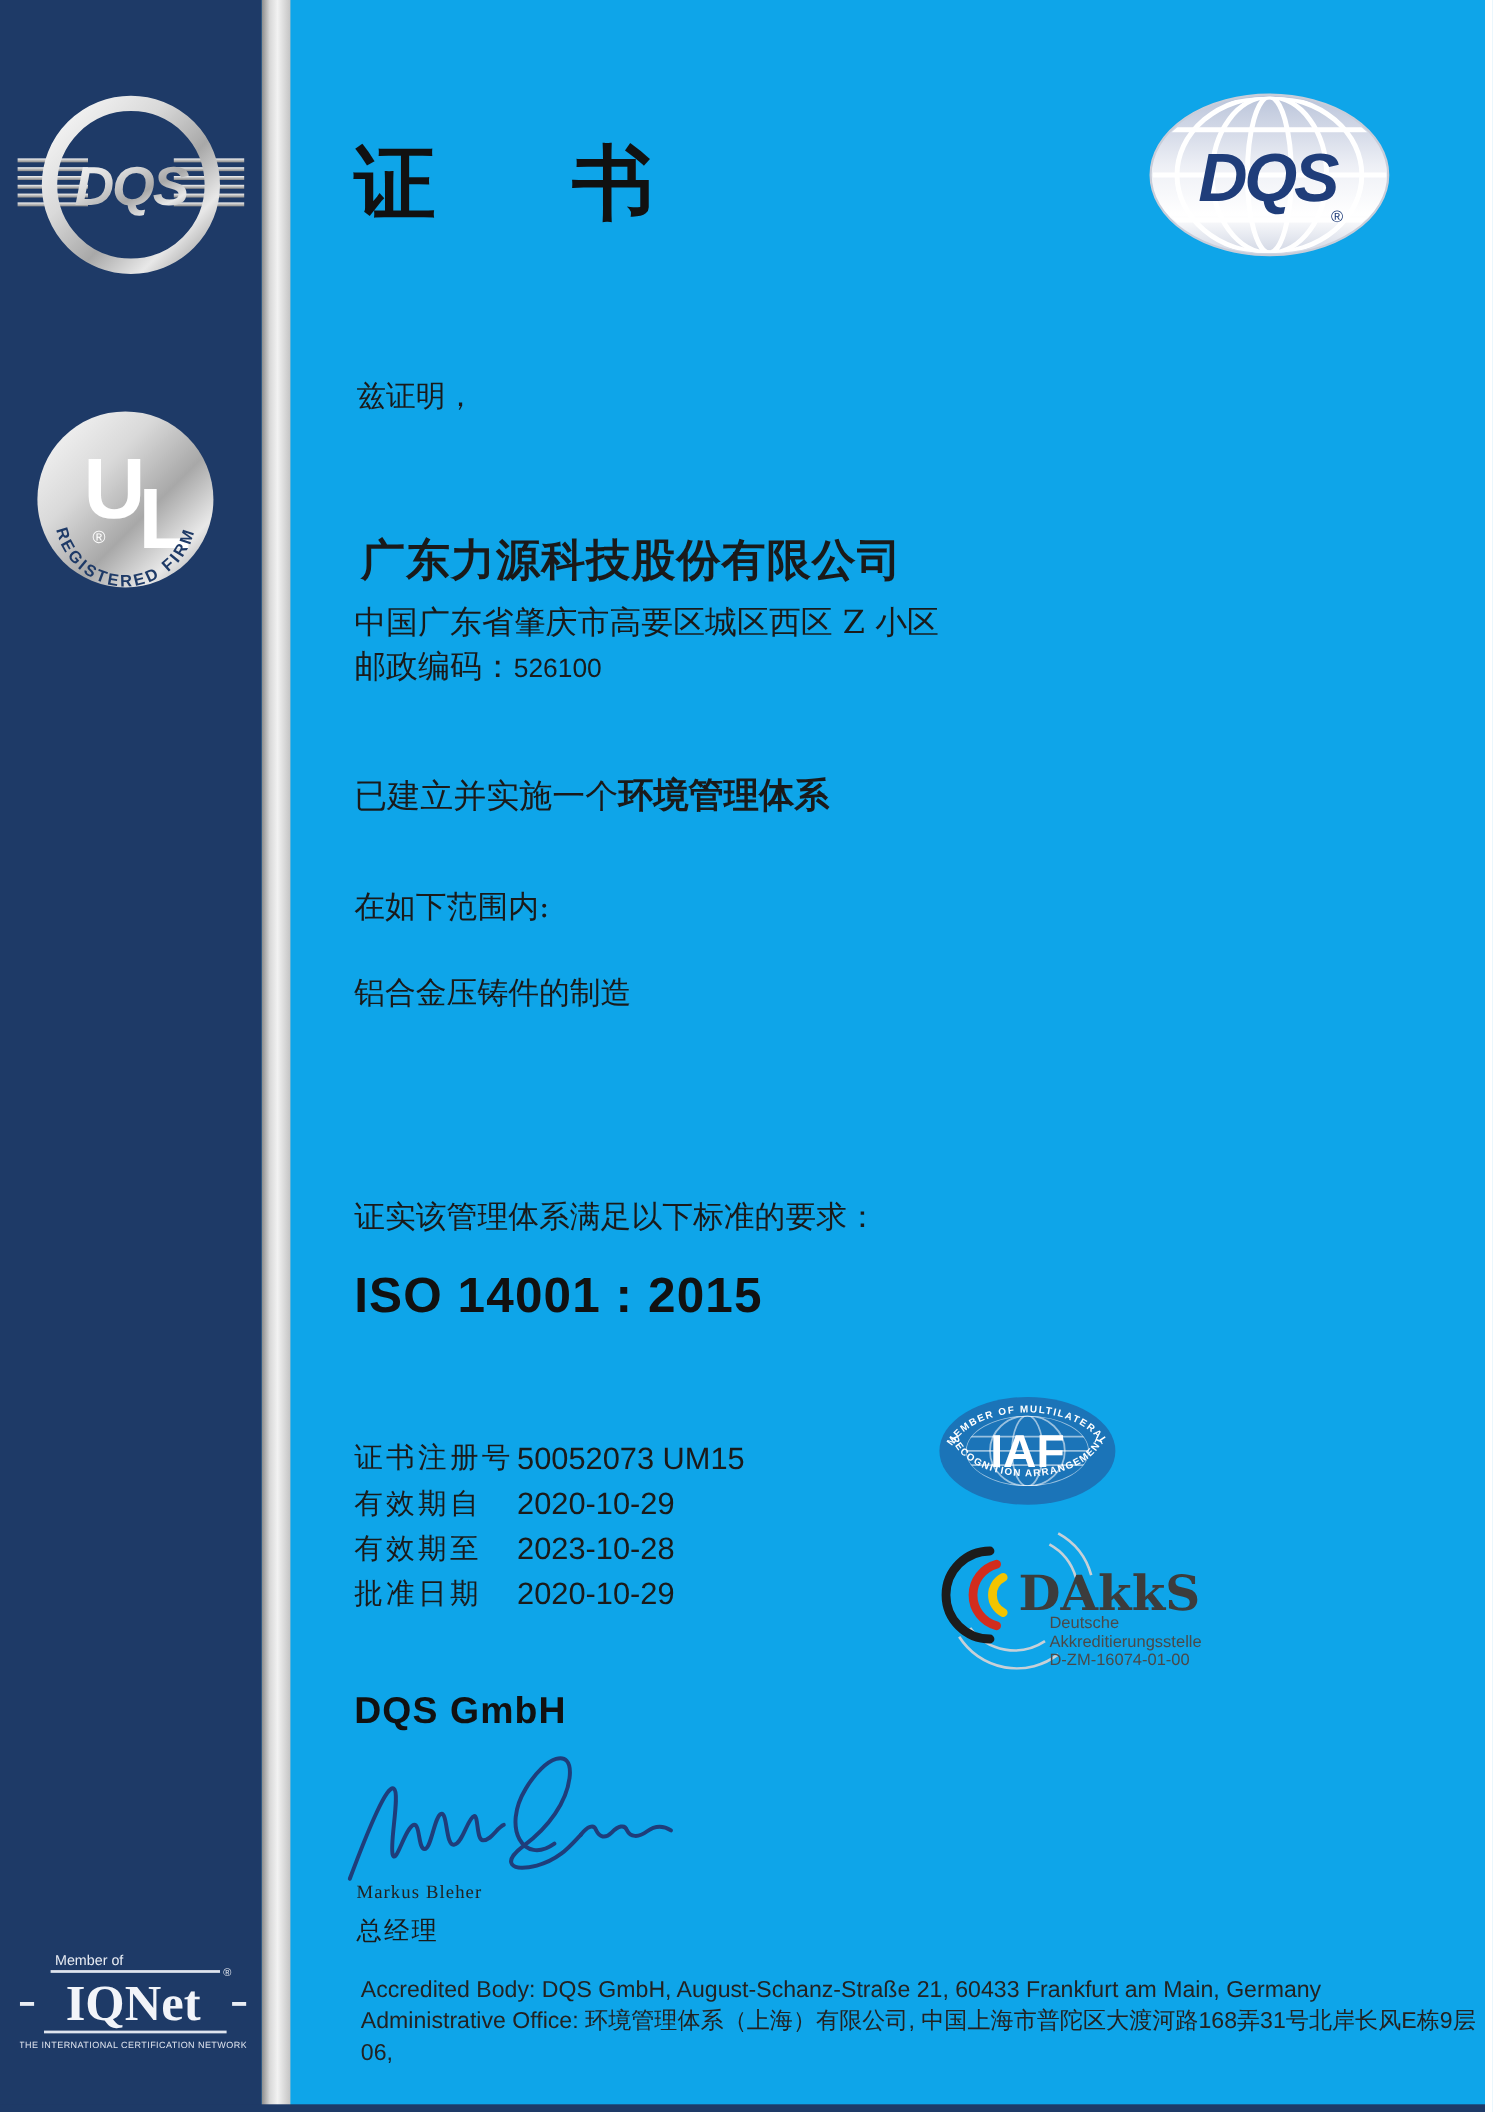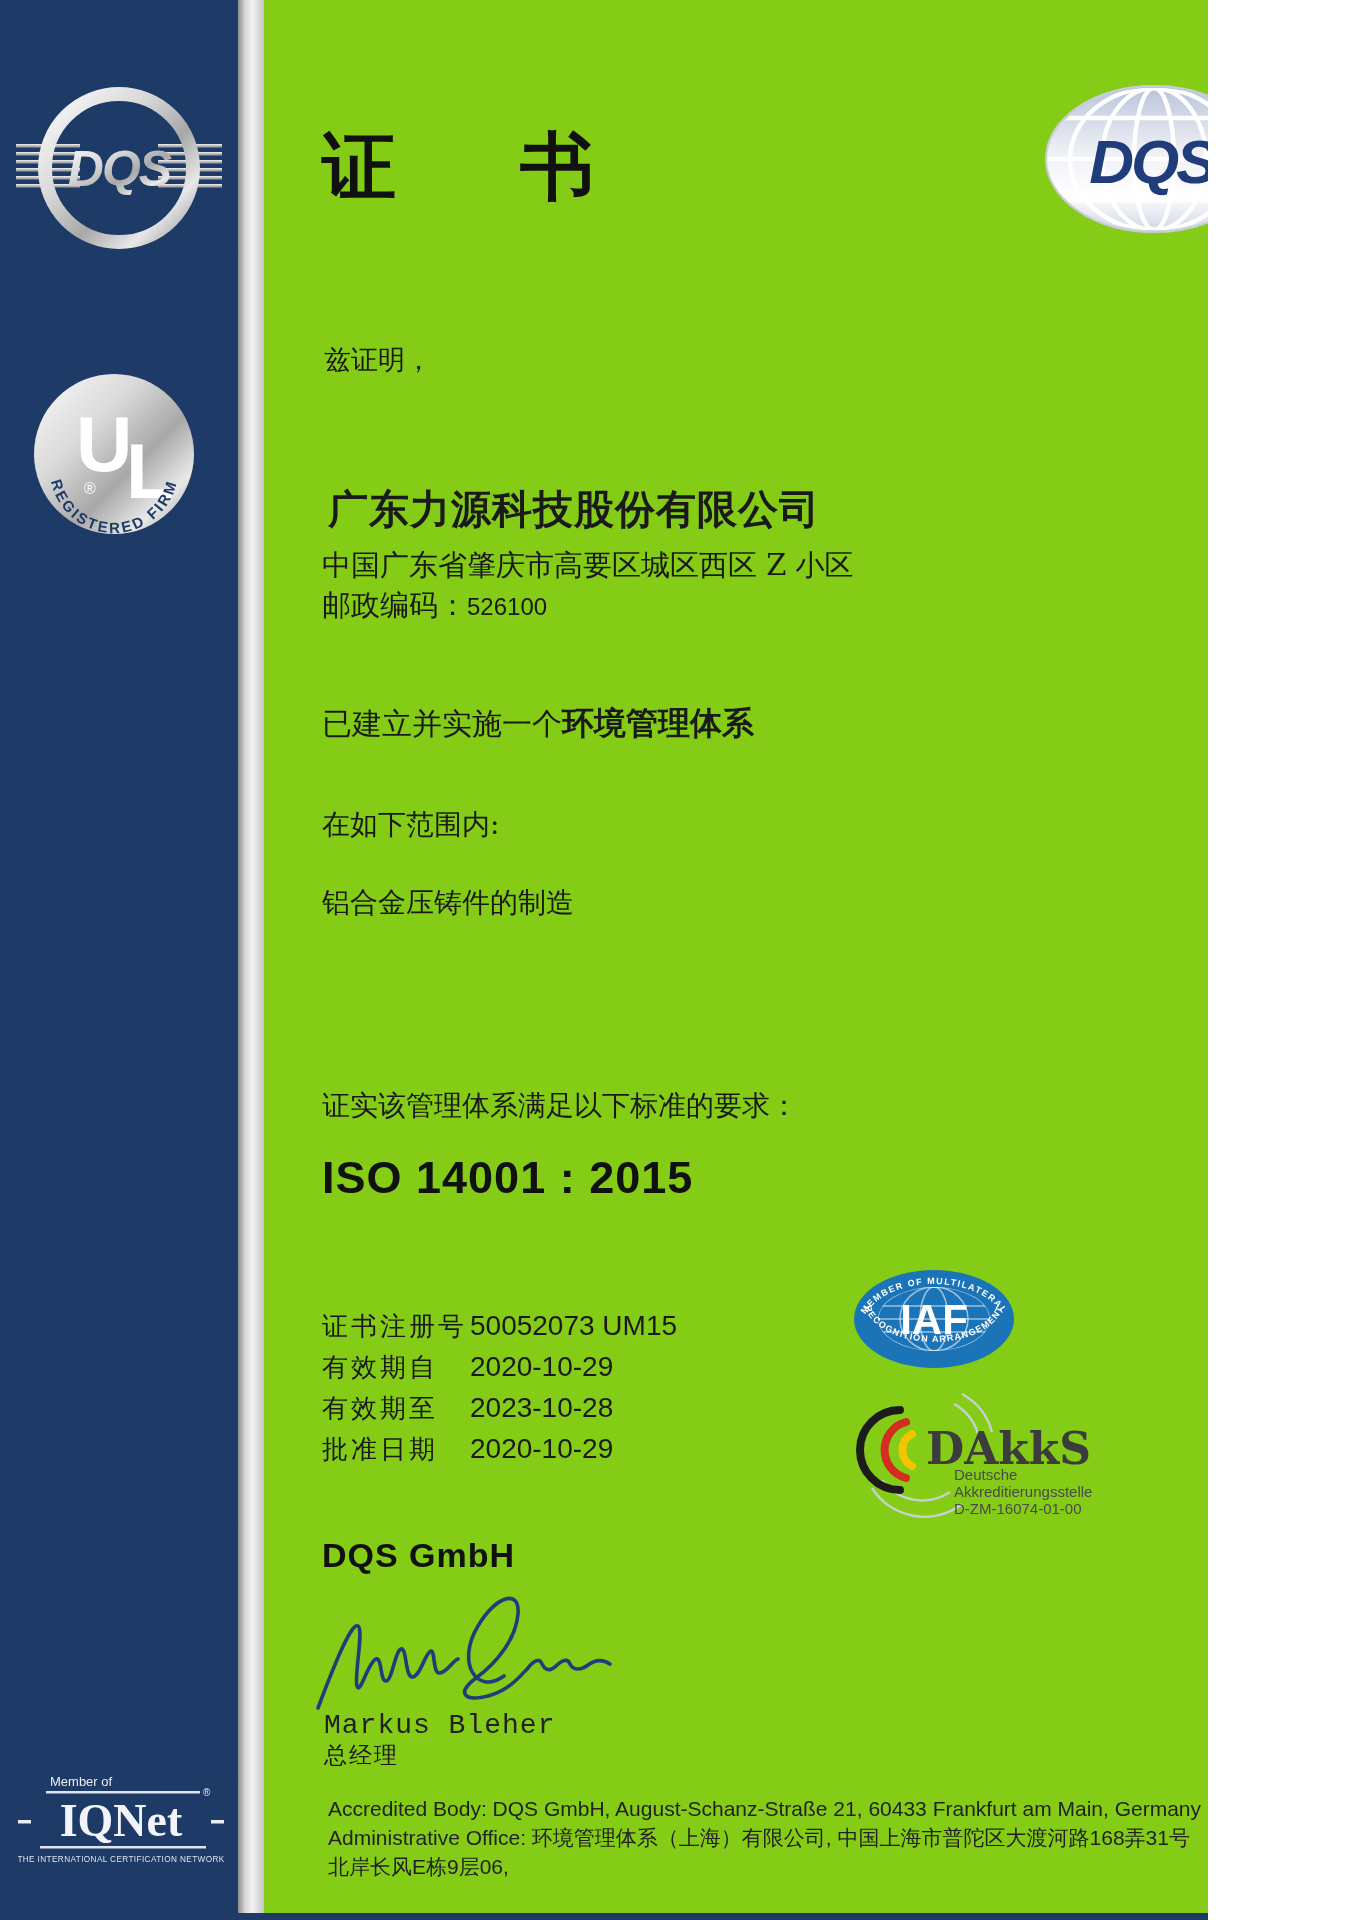--- a/index.html
+++ b/index.html
@@ -1,18 +1,18 @@
 <!DOCTYPE html>
 <html><head>
 <meta charset="utf-8">
 <style>
   *{margin:0;padding:0;box-sizing:border-box}
   html,body{background:#fff}
   body{width:1357px;height:1920px;font-family:"DejaVu Serif","Liberation Serif",serif;color:#1a1a1a}
-  .page{position:relative;width:1208px;height:1920px;background:#84cc16;overflow:hidden}
+  .page{position:relative;width:1350px;height:1920px;background:#0ea5e9;overflow:hidden}
   .abs{position:absolute}
 
   
   .sidebar{position:absolute;left:0;top:0;width:238px;height:1920px;background:#1e3a67}
   .edge-strip{position:absolute;left:238px;top:0;width:26px;height:1920px;
     background:linear-gradient(90deg,#8c8c8c 0%,#d8d8d8 28%,#f2f2f2 55%,#c4c4c4 100%)}
   .bottom-bar{position:absolute;left:0;bottom:0;width:1357px;height:7px;background:#1e3a67}
 
   .logo-dqs-seal{left:6px;top:56px}
   .logo-ul{left:24px;top:366px}
@@ -38,21 +38,21 @@
   .details .lbl{font-size:26px;letter-spacing:3px}
   .details .val{font-family:"Liberation Sans","DejaVu Sans",sans-serif;font-size:28px;padding-left:0}
   .details .val{margin-left:0}
   .details > div{height:28px;line-height:28px}
 
   .logo-iaf{left:850px;top:1268px}
   .logo-dakks{left:842px;top:1392px}
 
   .issuer{left:322px;top:1536px;font-family:"Liberation Sans","DejaVu Sans",sans-serif;font-size:34px;font-weight:700;letter-spacing:1px;color:#111}
   .signature{left:308px;top:1580px}
-  .signer-name{left:324px;top:1710px;font-family:Liberation Mono, monospace;font-size:28px;letter-spacing:1px;color:#222}
+  .signer-name{left:324px;top:1710px;font-family:Liberation Serif, serif;font-size:17px;letter-spacing:1px;color:#222}
   .signer-title{left:324px;top:1740px;font-size:23px;letter-spacing:2px}
   .footer{left:328px;top:1794px;font-family:"Liberation Sans","DejaVu Sans",sans-serif;font-size:21px;line-height:29px;color:#222}
 </style>
 </head>
 <body>
 
 <svg width="0" height="0" style="position:absolute" aria-hidden="true">
   <defs>
     <linearGradient id="silverGrad" x1="0" y1="0" x2="1" y2="1">
       <stop offset="0" stop-color="#fbfbfb"></stop>

